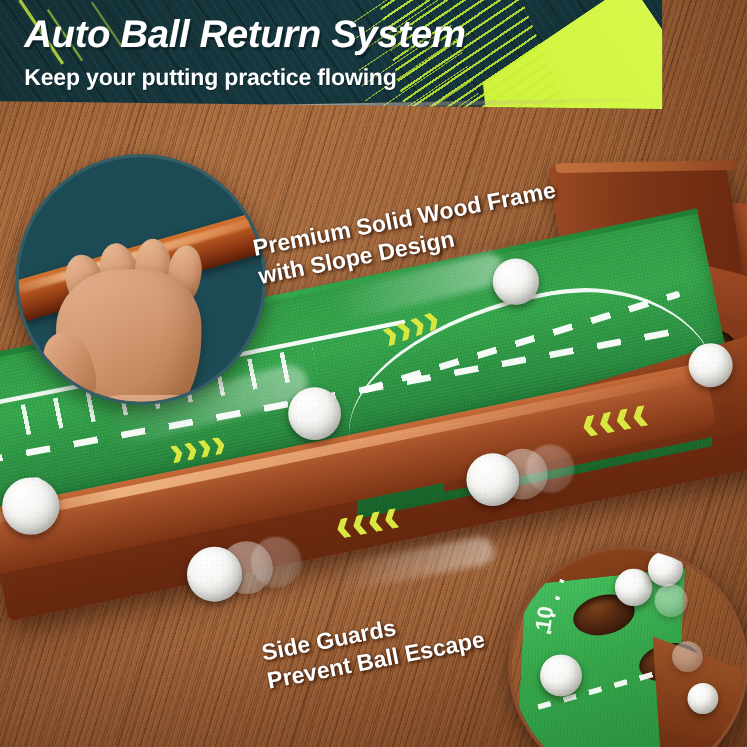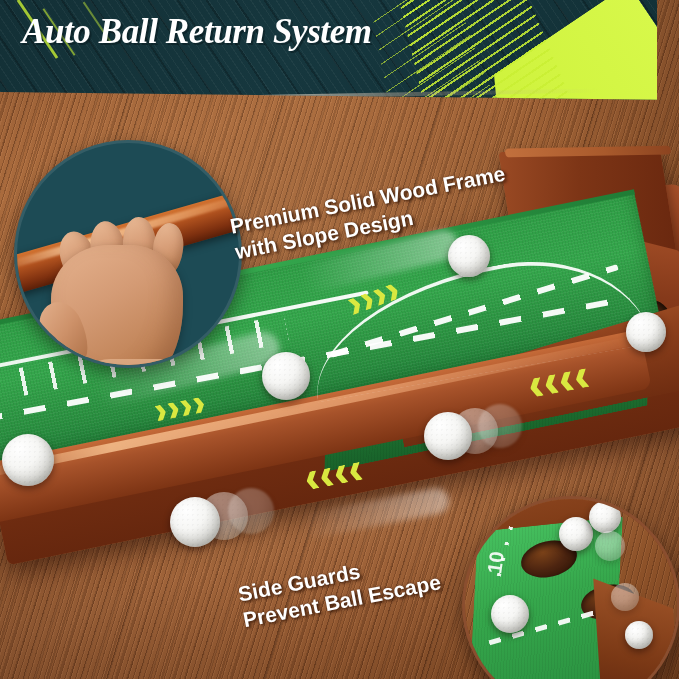--- a/index.html
+++ b/index.html
@@ -33,25 +33,24 @@
         rgba(0,0,0,0) 2px, rgba(0,0,0,0) 150px);
     opacity:.65;
   }
   .floor-vig{
     position:absolute;inset:0;
     background:radial-gradient(ellipse 90% 75% at 42% 46%,rgba(255,210,160,.16) 0%,rgba(0,0,0,0) 55%,rgba(35,12,0,.35) 100%);
   }
 
   
   .banner{
-    position:absolute;left:0;top:0;width:657px;height:118px;
+    position:absolute;left:0;top:0;width:602px;height:118px;
     background:linear-gradient(125deg,#133036 0%,#16373e 45%,#123036 100%);
     overflow:hidden;
     clip-path:polygon(0 0,679px 0,679px 100px,0 92px);
-    font-family:Liberation Serif, serif;
   }
   .banner-streaks{
     position:absolute;inset:-20px;
     background:
       repeating-linear-gradient(56deg,
         rgba(255,255,255,.045) 0px, rgba(255,255,255,.045) 1px,
         rgba(0,0,0,0) 1px, rgba(0,0,0,0) 7px),
       repeating-linear-gradient(56deg,
         rgba(0,0,0,.22) 0px, rgba(0,0,0,.22) 2px,
         rgba(0,0,0,0) 2px, rgba(0,0,0,0) 24px);
@@ -587,16 +586,17 @@
     <div class="banner-streaks"></div>
     <div class="lime-wedge"></div>
     <div class="lime-shreds"></div>
     <div class="lime-shreds2"></div>
     <div class="lime-slash" style="left:36px;top:-6px;width:3px;height:70px;opacity:.8;"></div>
     <div class="lime-slash" style="left:58px;top:4px;width:2px;height:56px;opacity:.6;"></div>
     <div class="lime-slash" style="left:96px;top:-2px;width:2px;height:48px;opacity:.45;"></div>
     <div class="banner-bottom-shine"></div>
     <div class="banner-text">
       <div class="title">Auto Ball Return System</div>
+      <div class="subtitle">Keep your putting practice flowing</div>
     </div>
   </div>
 
 </div>
 
 </body></html>

